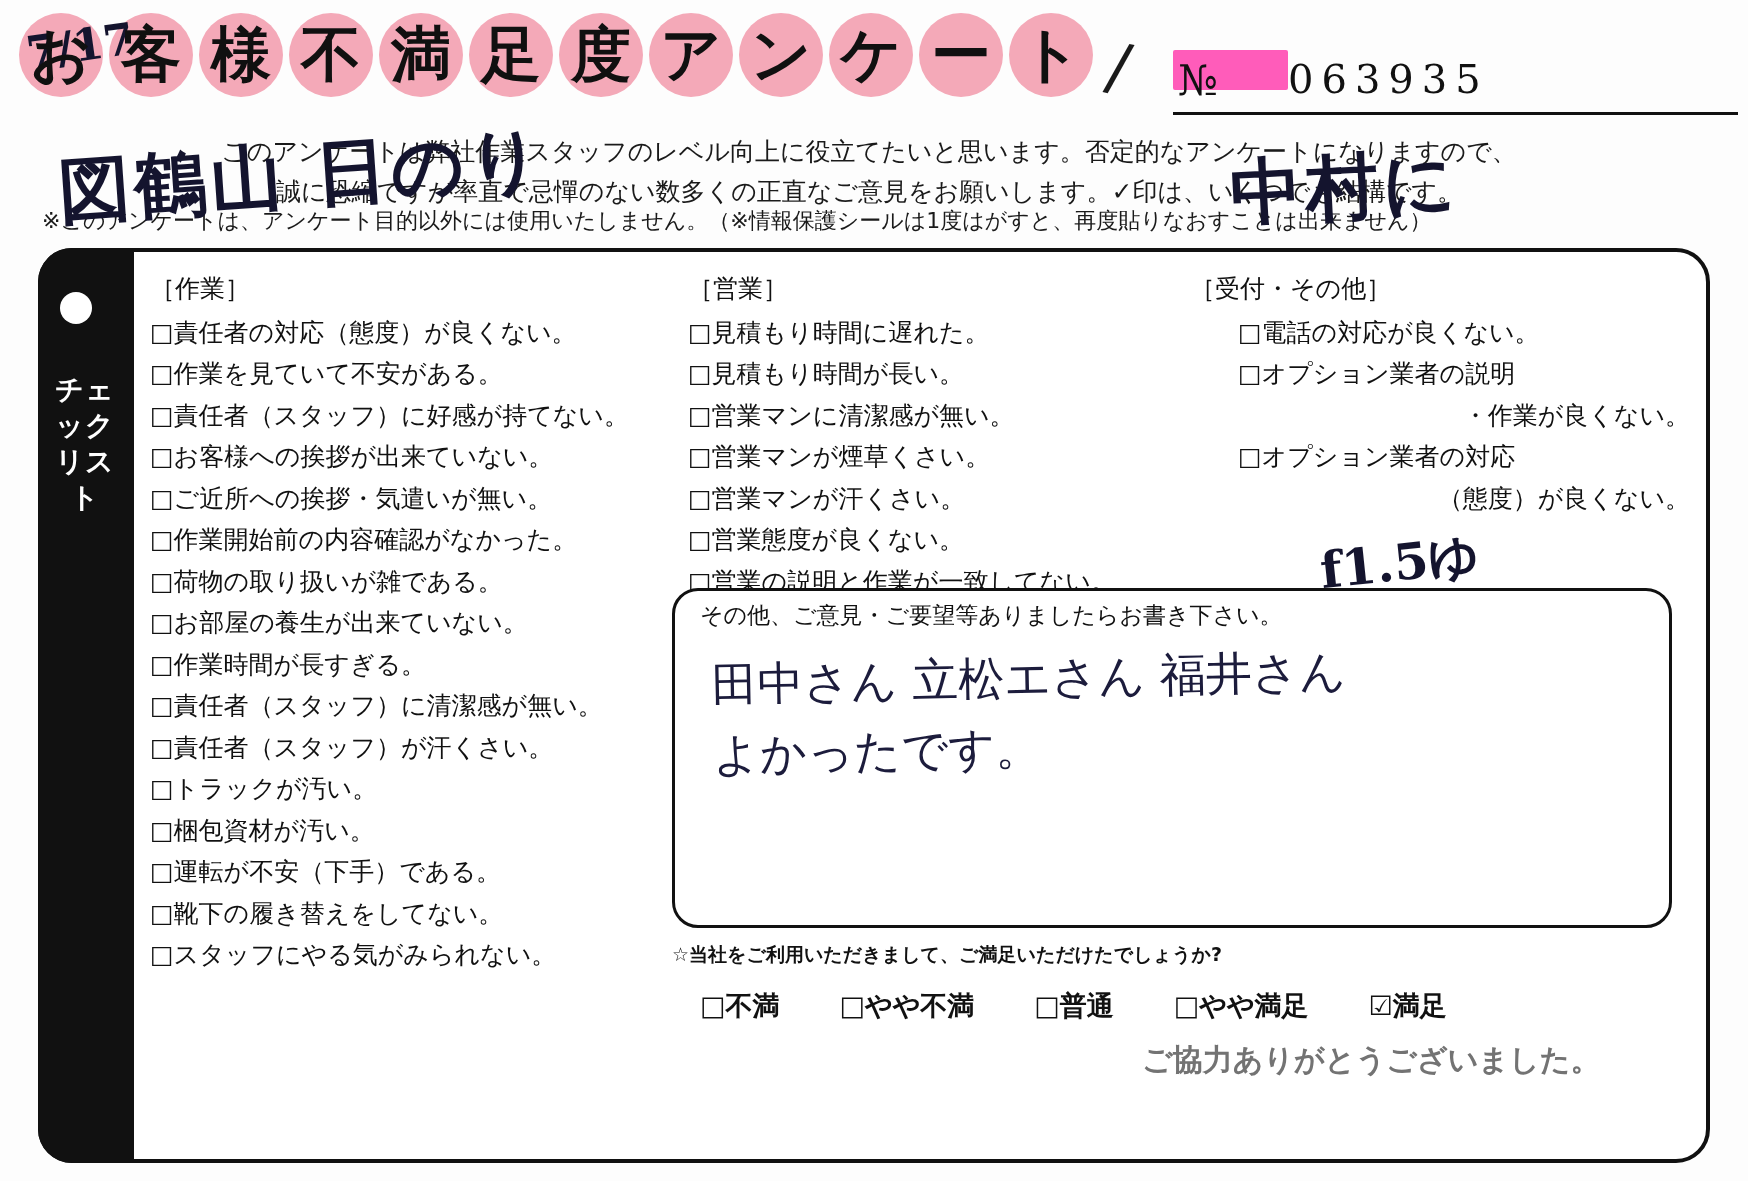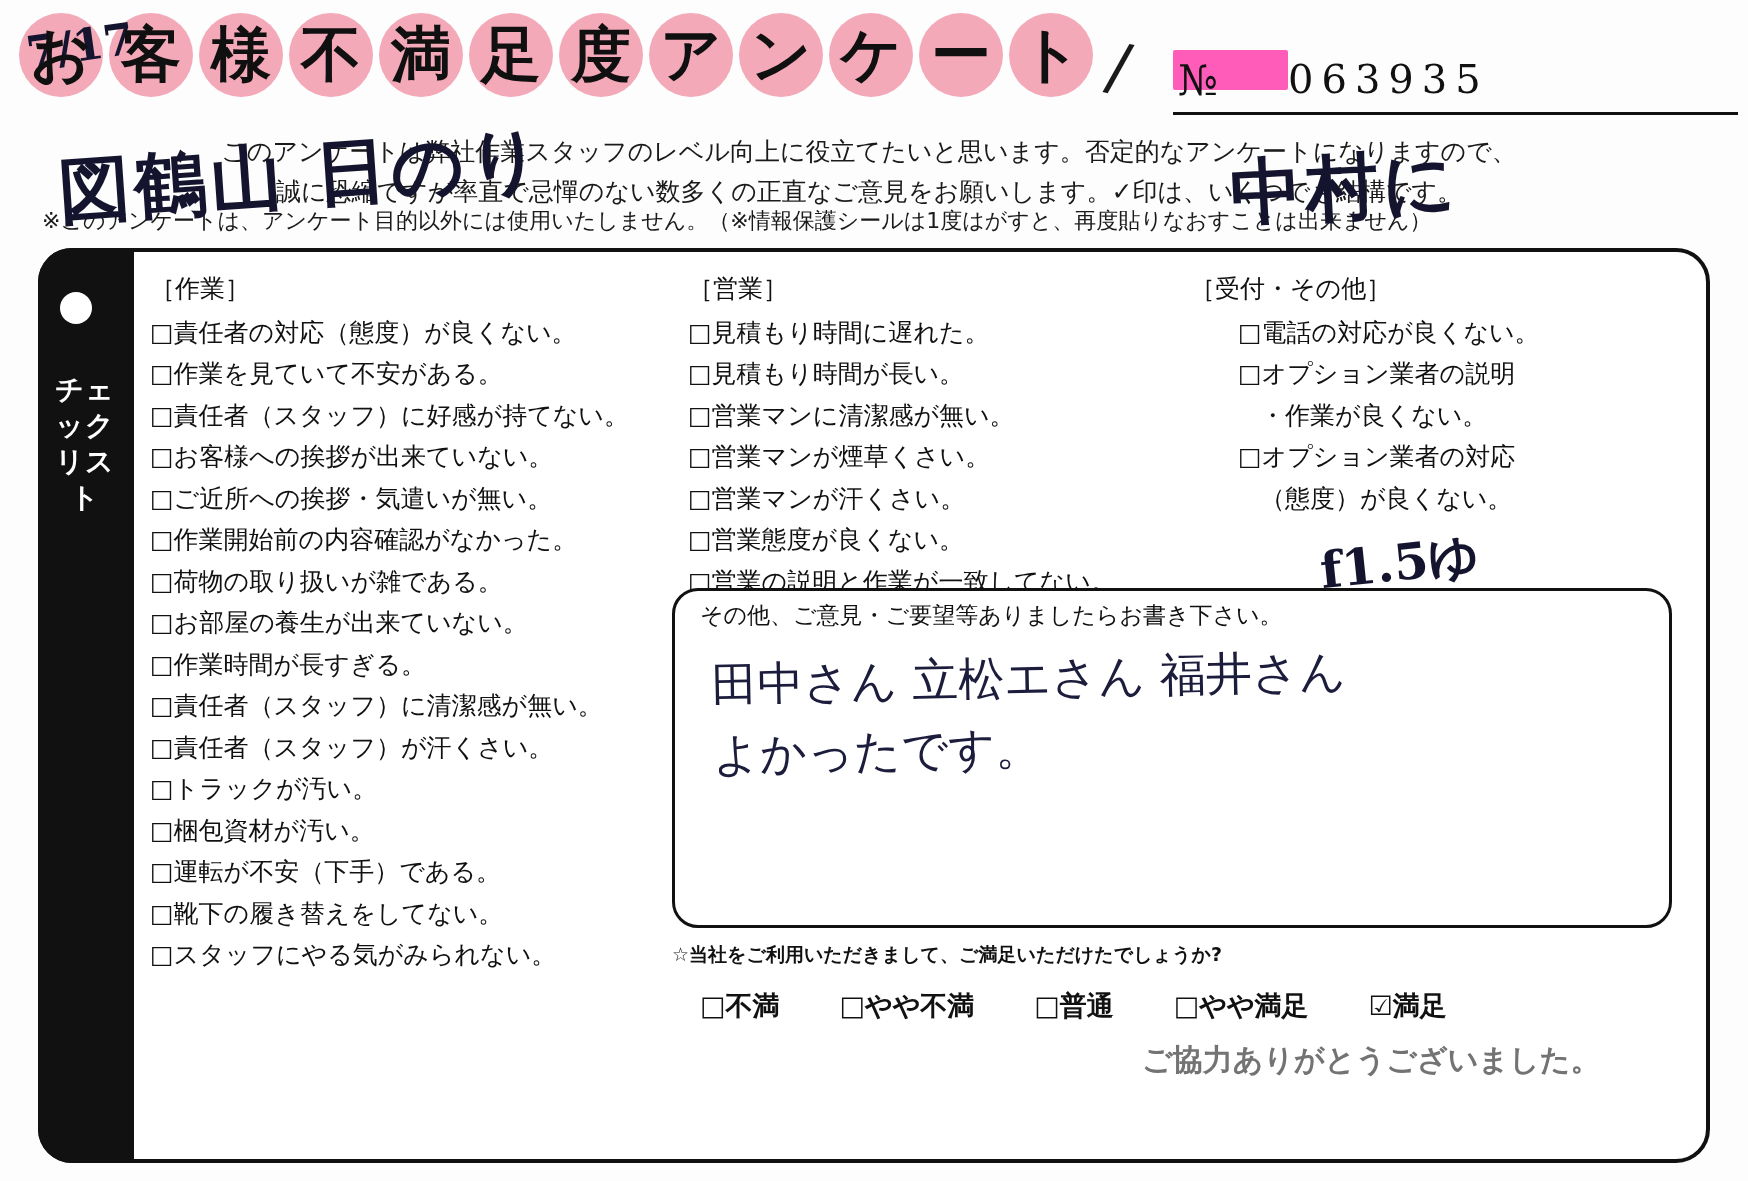--- a/index.html
+++ b/index.html
@@ -86,21 +86,21 @@
   }
 
   
   .col{position:absolute;font-size:25px;color:#111;line-height:41.5px;}
   .col .hd{font-weight:normal;margin-bottom:2px;}
   .col .it{white-space:nowrap;}
   #col-work{left:150px;top:268px;width:520px;}
   #col-sales{left:688px;top:268px;width:500px;}
   #col-recep{left:1190px;top:268px;width:500px;}
   #col-recep .it{white-space:normal;margin-left:48px;}
-  .sub{display:block;padding-left:22px;}
+  .sub{display:block;padding-left:22px;text-align:right;}
 
   
   .cmtbox{
     position:absolute;left:672px;top:588px;width:1000px;height:340px;
     border:3px solid #111;border-radius:26px;box-sizing:border-box;background:#fff;
   }
   .cmt-label{
     position:absolute;left:700px;top:600px;font-size:23px;color:#111;font-family:Liberation Mono, monospace;
   }
   .hand-cmt{

